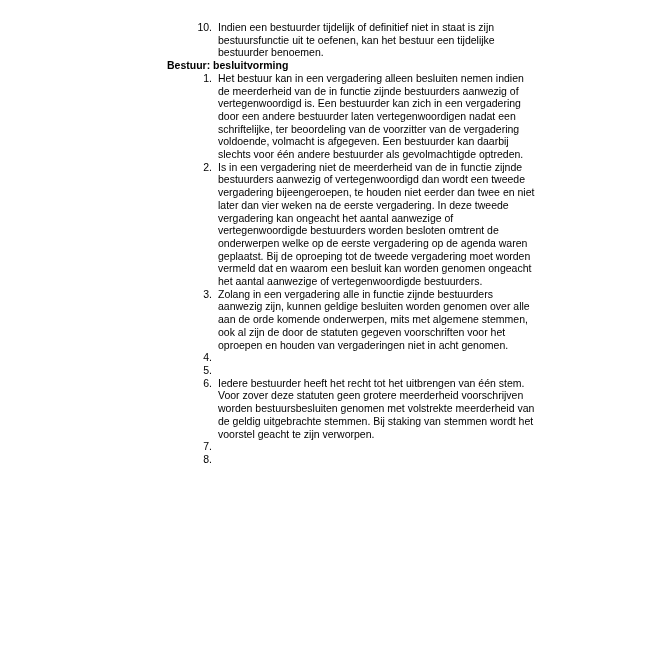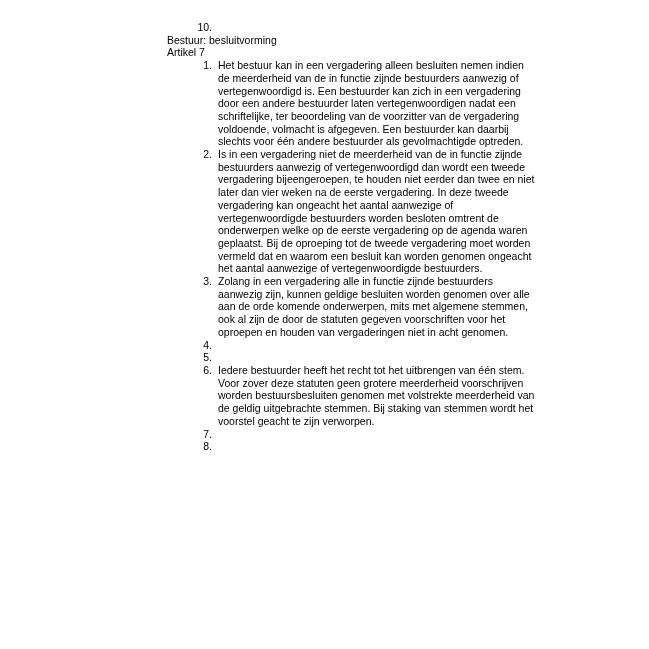--- a/index.html
+++ b/index.html
@@ -20,21 +20,21 @@
     line-height: 12.7px;
     color: #000000;
   }
   .doc {
     position: absolute;
     left: 167px;
     top: 21px;
     width: 392px;
   }
   .heading {
-    font-weight: normal;
+    font-weight: bold;
     white-space: pre;
   }
   .li {
     display: flex;
     align-items: flex-start;
   }
   .li .num {
     flex: 0 0 51px;
     box-sizing: border-box;
     padding-right: 6px;
@@ -47,24 +47,26 @@
   }
 </style>
 </head>
 <body>
 
 <div class="page">
   <div class="doc">
 
     <div class="li">
       <span class="num">10.</span>
+      <span class="txt">Indien een bestuurder tijdelijk of definitief niet in staat is zijn
+bestuursfunctie uit te oefenen, kan het bestuur een tijdelijke
+bestuurder benoemen.</span>
     </div>
 
     <div class="heading">Bestuur: besluitvorming</div>
-    <div class="heading">Artikel 7</div>
 
     <div class="li">
       <span class="num">1.</span>
       <span class="txt">Het bestuur kan in een vergadering alleen besluiten nemen indien
 de meerderheid van de in functie zijnde bestuurders aanwezig of
 vertegenwoordigd is. Een bestuurder kan zich in een vergadering
 door een andere bestuurder laten vertegenwoordigen nadat een
 schriftelijke, ter beoordeling van de voorzitter van de vergadering
 voldoende, volmacht is afgegeven. Een bestuurder kan daarbij
 slechts voor één andere bestuurder als gevolmachtigde optreden.</span>

